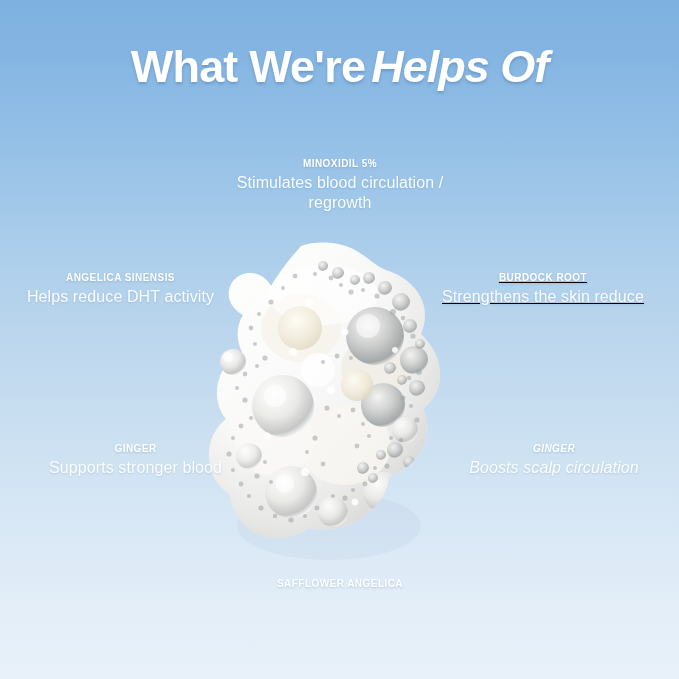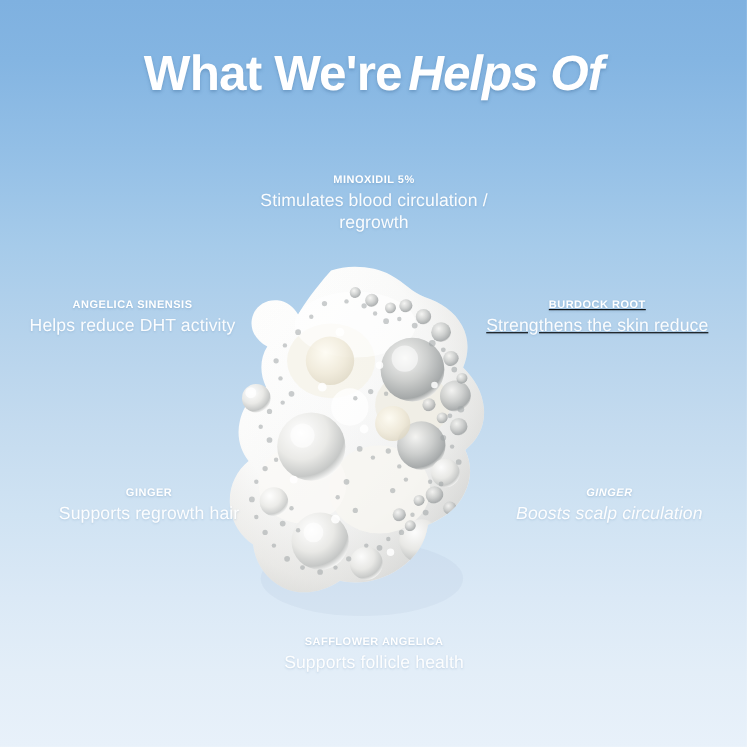--- a/index.html
+++ b/index.html
@@ -317,26 +317,25 @@
     <span class="ing-desc">Helps reduce DHT activity</span>
   </div>
 
   <div class="ingredient" id="ing-burdock">
     <span class="ing-name">BURDOCK ROOT</span>
     <span class="ing-desc">Strengthens the skin reduce</span>
   </div>
 
   <div class="ingredient" id="ing-biotin">
     <span class="ing-name">GINGER</span>
-    <span class="ing-desc">Supports regrowth hair</span>
+    <span class="ing-desc">Supports stronger blood</span>
   </div>
 
   <div class="ingredient" id="ing-ginger">
     <span class="ing-name">GINGER</span>
     <span class="ing-desc">Boosts scalp circulation</span>
   </div>
 
   <div class="ingredient" id="ing-safflower">
     <span class="ing-name">SAFFLOWER ANGELICA</span>
-    <span class="ing-desc">Supports follicle health</span>
   </div>
 
 </div>
 
 </body></html>

